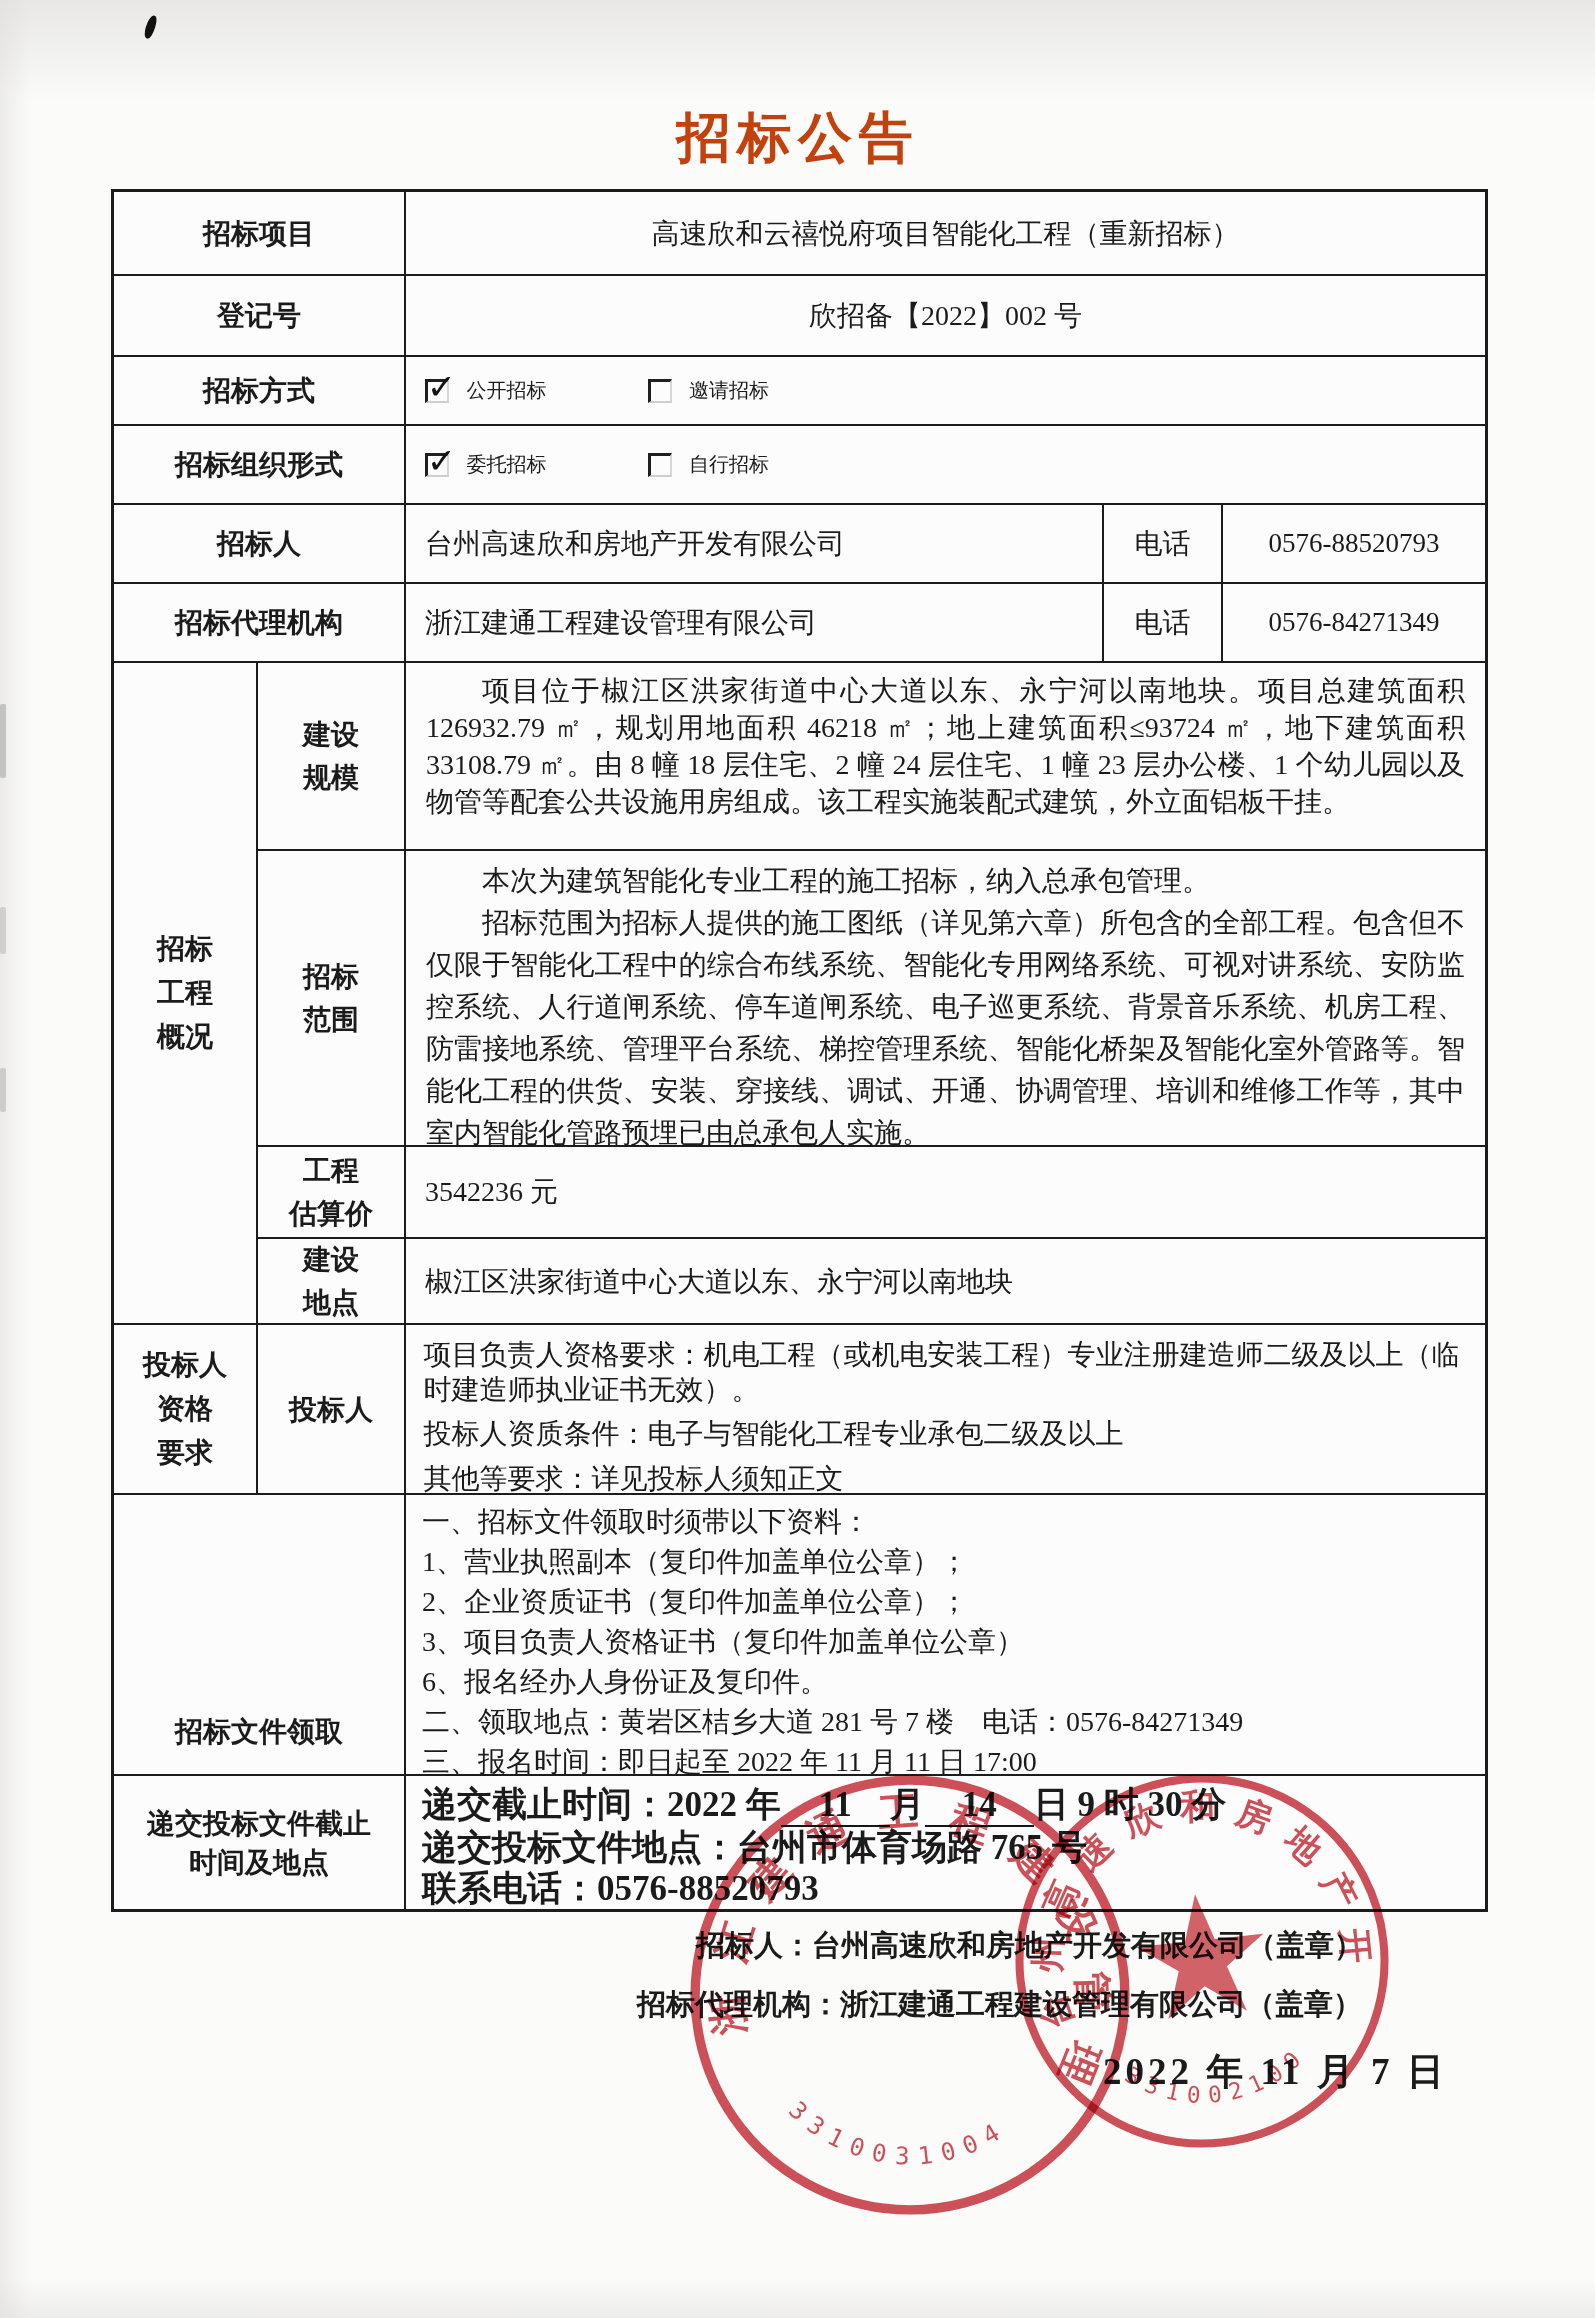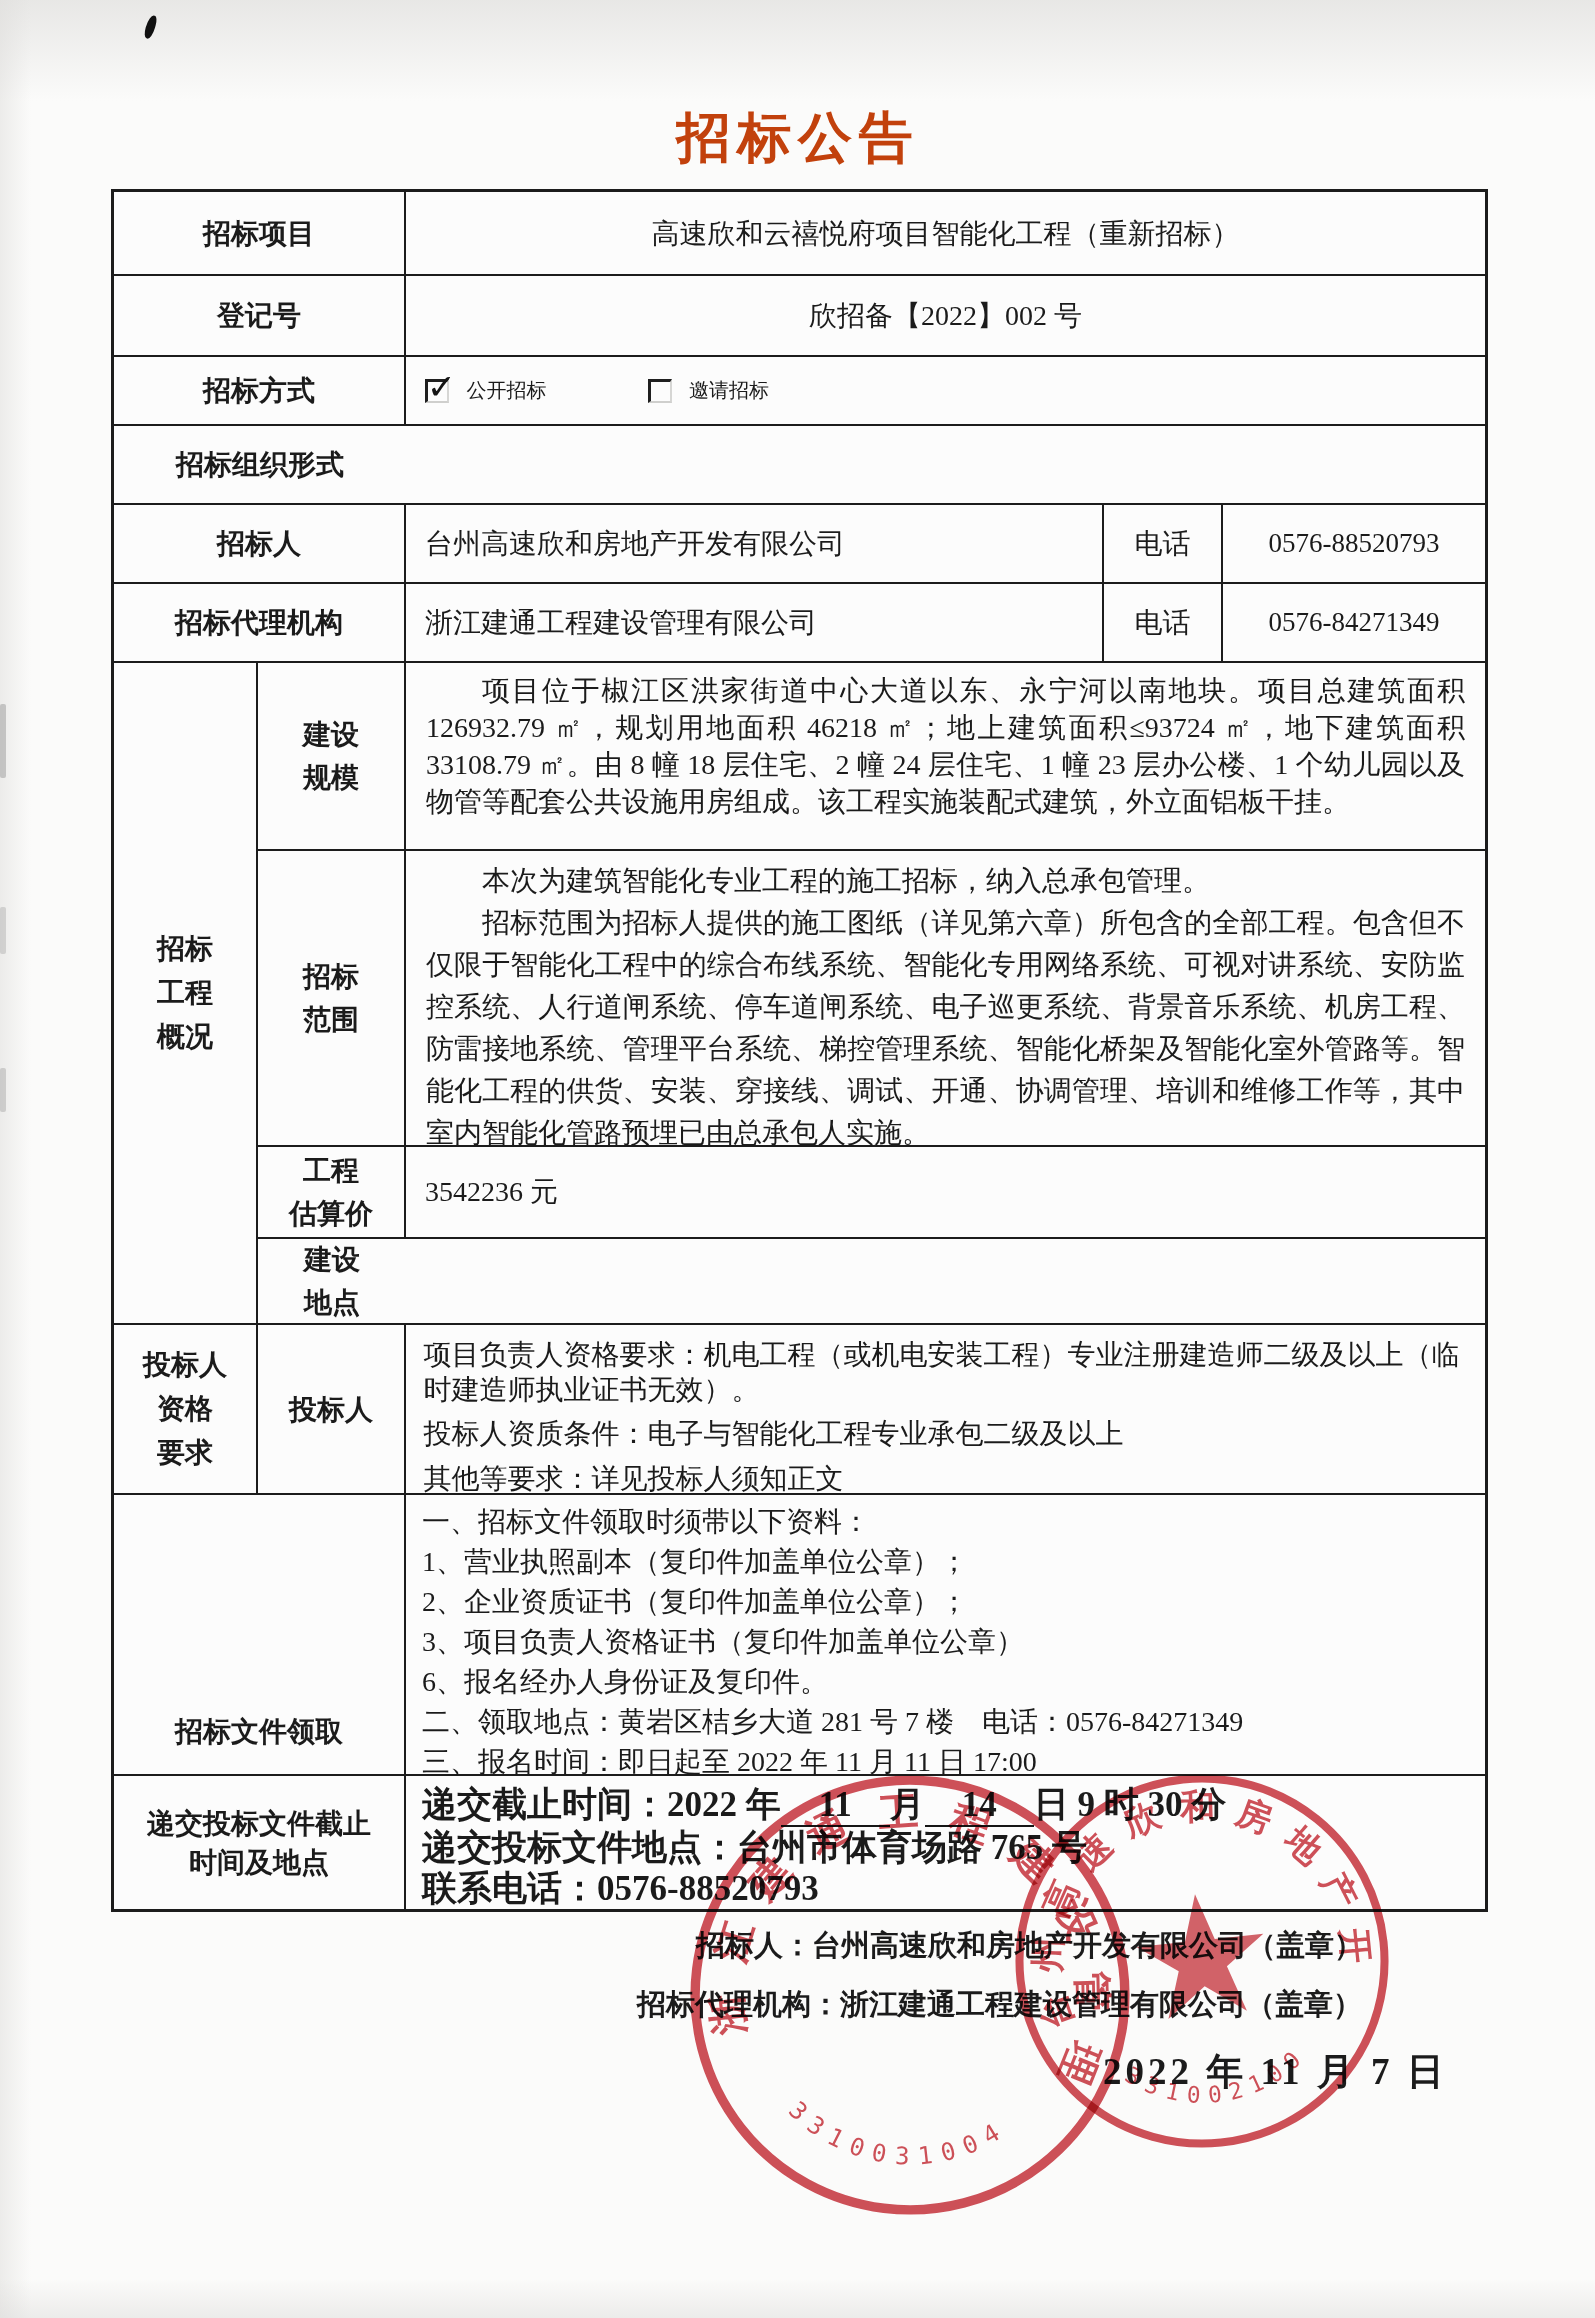--- a/index.html
+++ b/index.html
@@ -125,20 +125,30 @@
       </span>
       <span class="cbgroup">
         <span class="cb"></span>
         <span class="cblabel">邀请招标</span>
       </span>
     </div>
   </div>
 
   <div class="tr r4">
     <div class="cell lab">招标组织形式</div>
+    <div class="cell content left">
+      <span class="cbgroup">
+        <span class="cb checked"></span>
+        <span class="cblabel">委托招标</span>
+      </span>
+      <span class="cbgroup">
+        <span class="cb"></span>
+        <span class="cblabel">自行招标</span>
+      </span>
+    </div>
   </div>
 
   <div class="tr r5">
     <div class="cell lab">招标人</div>
     <div class="cell content left">台州高速欣和房地产开发有限公司</div>
     <div class="cell phone-lab">电话</div>
     <div class="cell phone-val">0576-88520793</div>
   </div>
 
   <div class="tr r6">
@@ -169,20 +179,21 @@
         </div>
       </div>
       <div class="ov-row ov-est">
         <div class="cell sub-lab">工程
 估算价</div>
         <div class="cell content left">3542236 元</div>
       </div>
       <div class="ov-row ov-loc">
         <div class="cell sub-lab">建设
 地点</div>
+        <div class="cell content left">椒江区洪家街道中心大道以东、永宁河以南地块</div>
       </div>
     </div>
   </div>
 
   <div class="tr r11">
     <div class="cell outer-lab">投标人
 资格
 要求</div>
     <div class="cell sub-lab">投标人</div>
     <div class="cell content qual-content">

